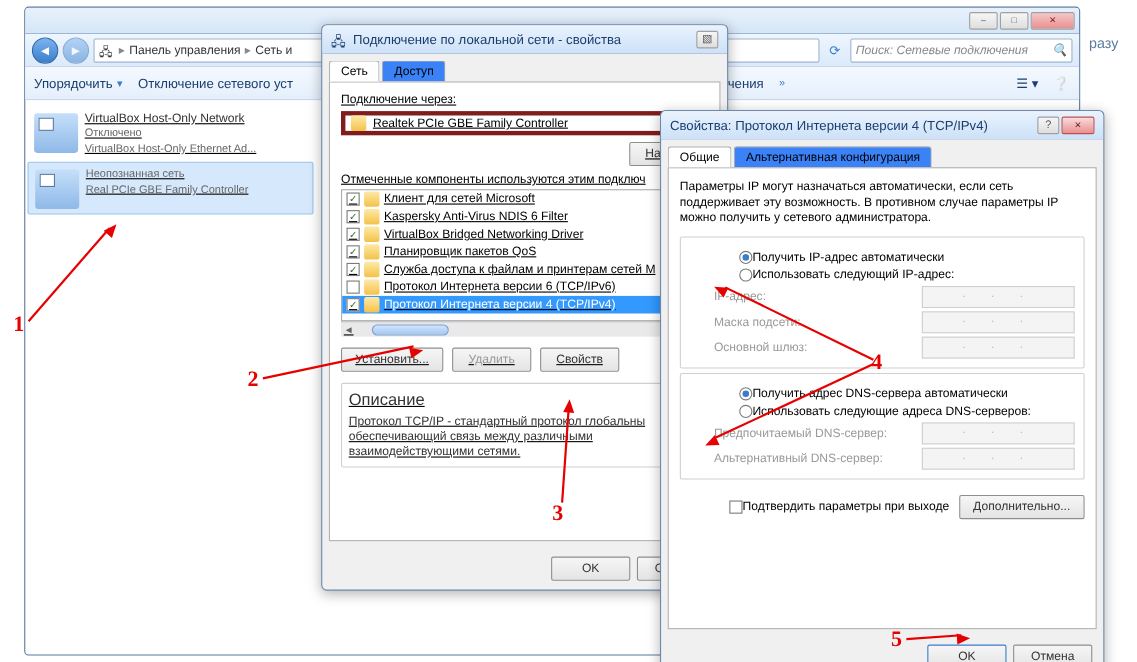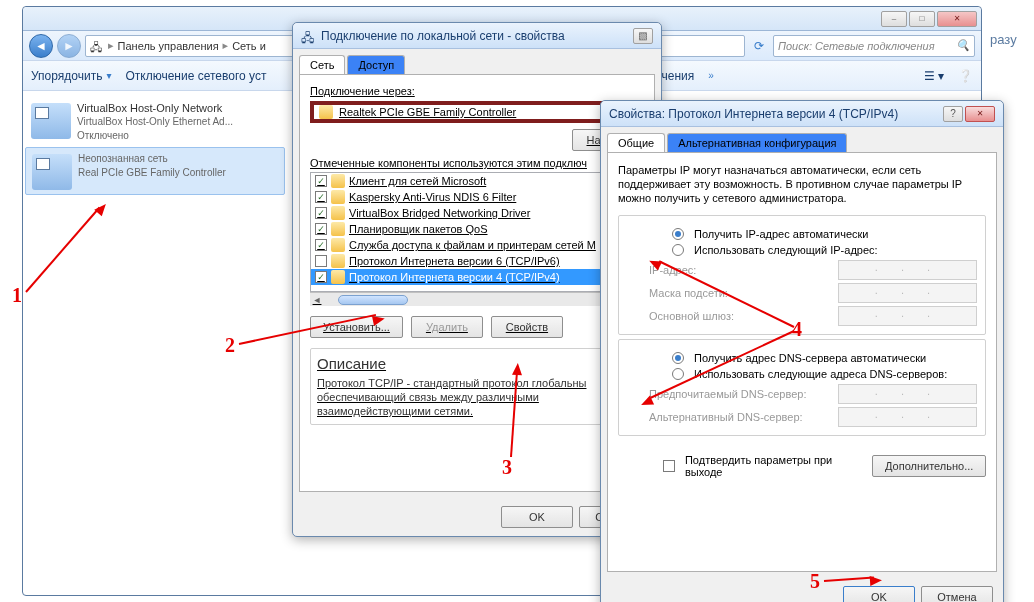--- a/index.html
+++ b/index.html
@@ -19,42 +19,42 @@
 .breadcrumb .sep { color: #888; }
 .search-box { width: 202px; height: 22px; background: #fff; border: 1px solid #9db5d1; border-radius: 2px; display: flex; align-items: center; padding: 0 4px; gap: 4px; color: #888; font-style: italic; font-size: 11px; }
 .icon-sm { width: 14px; height: 14px; display: inline-block; }
 .refresh-btn, .help-btn { width: 20px; height: 20px; border: none; background: transparent; color: #3a7ecb; font-size: 12px; }
 
 .toolbar { height: 30px; background: linear-gradient(#f4f9fe,#e4effc); border-bottom: 1px solid #c8d7ec; display: flex; align-items: center; padding: 0 8px; gap: 14px; font-size: 12px; color: #1a3e6e; }
 .tb-item { display: flex; align-items: center; gap: 4px; }
 .tb-chev { color: #3a7ecb; font-size: 10px; }
 
 .content { display: flex; height: calc(100% - 84px); }
-.conn-list { width: 264px; padding: 6px 2px; }
+.conn-list { width: 264px; padding: 6px 2px; text-decoration: underline; }
 .conn-item { padding: 4px 6px; display: flex; gap: 6px; align-items: flex-start; border-radius: 2px; }
 .conn-item.selected { background: #d6e8fb; border: 1px solid #9ac2ee; }
 .conn-icon { width: 40px; height: 36px; background: linear-gradient(#c5dffa,#8fb9e8); border-radius: 3px; margin-top: 2px; position: relative; }
 .conn-icon::after { content: ""; position: absolute; left: 4px; top: 4px; width: 12px; height: 10px; background: #fff; border: 1px solid #5a7aa0; }
 .conn-text { flex: 1; line-height: 14px; font-size: 11px; color: #333; }
 .conn-text .sub { color: #666; font-size: 10px; }
 
 
 .dialog { position: absolute; background: #f0f0f0; border: 1px solid #6a89ad; border-radius: 5px; box-shadow: 0 3px 12px rgba(0,0,0,.3); }
 .dlg-title { height: 26px; background: linear-gradient(#eaf3fd,#cde1f8); border-radius: 5px 5px 0 0; border-bottom: 1px solid #a8c0df; display: flex; align-items: center; padding: 0 8px; font-size: 12px; color: #1a3e6e; }
 .dlg-title .icon-sm { margin-right: 6px; }
 .dlg-close-group { margin-left: auto; display: flex; gap: 2px; }
 .dlg-close { width: 30px; height: 16px; background: linear-gradient(#f8dcdc,#e89090); border: 1px solid #c05050; border-radius: 2px; color: #7a2020; font-size: 8px; text-align: center; line-height: 13px; }
 .dlg-help { width: 20px; height: 16px; background: linear-gradient(#f6f6f6,#dedede); border: 1px solid #a0a0a0; border-radius: 2px; font-size: 10px; text-align: center; line-height: 13px; color: #555; }
 
 .tabs { display: flex; padding: 6px 6px 0 6px; }
 .tab { padding: 3px 10px; background: #3b82f6; border: 1px solid #b0b0b0; border-bottom: none; border-radius: 3px 3px 0 0; font-size: 11px; margin-right: 2px; }
 .tab.active { background: #fff; position: relative; z-index: 2; }
 .tab-body { margin: 0 6px 6px 6px; background: #fff; border: 1px solid #b0b0b0; padding: 10px; position: relative; }
 
-.field-row { margin: 4px 0; display: flex; align-items: center; gap: 10px; padding-left: 45px; }
+.field-row { margin: 4px 0; display: flex; align-items: center; gap: 0; padding-left: 45px; }
 .sunken { background: #fff; border: 4px solid #7f1d1d; padding: 3px 5px; height: 22px; display: flex; align-items: center; gap: 6px; }
 .btn { height: 22px; padding: 0 12px; background: linear-gradient(#f6f6f6,#e4e4e4); border: 1px solid #8e8e8e; border-radius: 2px; font-size: 11px; min-width: 72px; color: #333; }
 .btn.disabled { color: #999; }
 .group { border: 1px solid #d0d0d0; border-radius: 2px; padding: 6px; margin: 6px 0; }
 .group-title { font-size: 15px; color: #333; margin-bottom: 4px; }
 
 .chk-list { border: 1px solid #abadb3; background: #fff; height: 120px; overflow: hidden; }
 .chk-row { display: flex; align-items: center; gap: 4px; padding: 1px 4px; font-size: 11px; white-space: nowrap; }
 .chk-row.sel { background: #3399ff; color: #fff; }
 .chk { width: 12px; height: 12px; border: 1px solid #7a7a7a; background: #fff; display: inline-flex; align-items: center; justify-content: center; font-size: 9px; color: #2a6e2a; }
@@ -120,22 +120,22 @@
     <span class="tb-chev">»</span>
     <span style="margin-left:auto">☰ ▾</span>
     <span style="color:#3a7ecb">❔</span>
   </div>
   <div class="content">
     <div class="conn-list">
       <div class="conn-item">
         <div class="conn-icon"></div>
         <div class="conn-text">
           <div>VirtualBox Host-Only Network</div>
+          <div class="sub">Отключено</div>
           <div class="sub">VirtualBox Host-Only Ethernet Ad...</div>
-          <div class="sub">Отключено</div>
         </div>
       </div>
       <div class="conn-item selected">
         <div class="conn-icon"></div>
         <div class="conn-text">
           <div class="sub">Неопознанная сеть</div>
           <div class="sub">Real    PCIe GBE Family Controller</div>
         </div>
       </div>
     </div>

